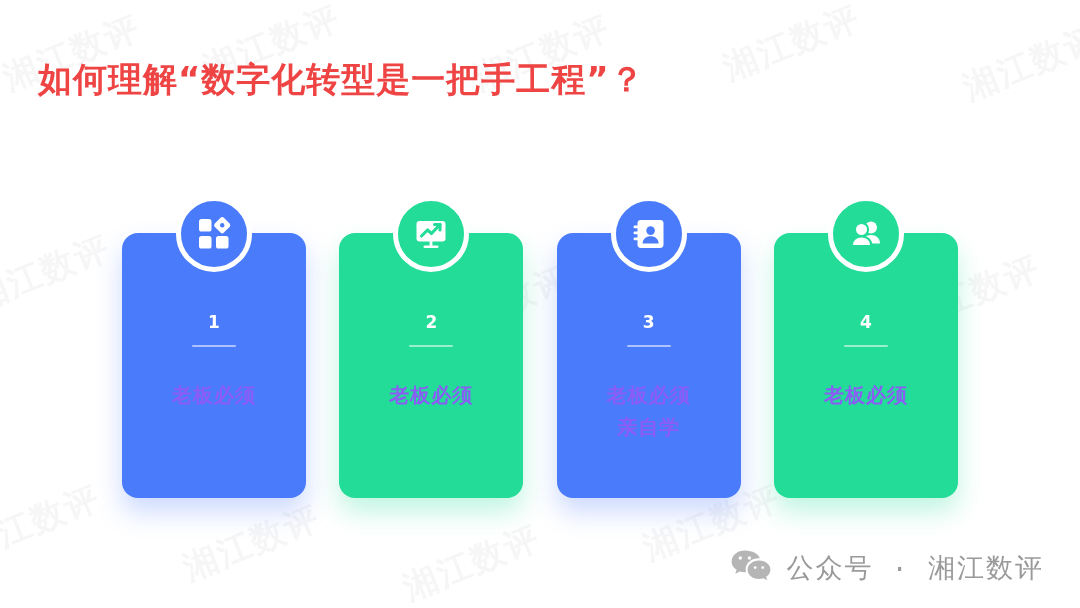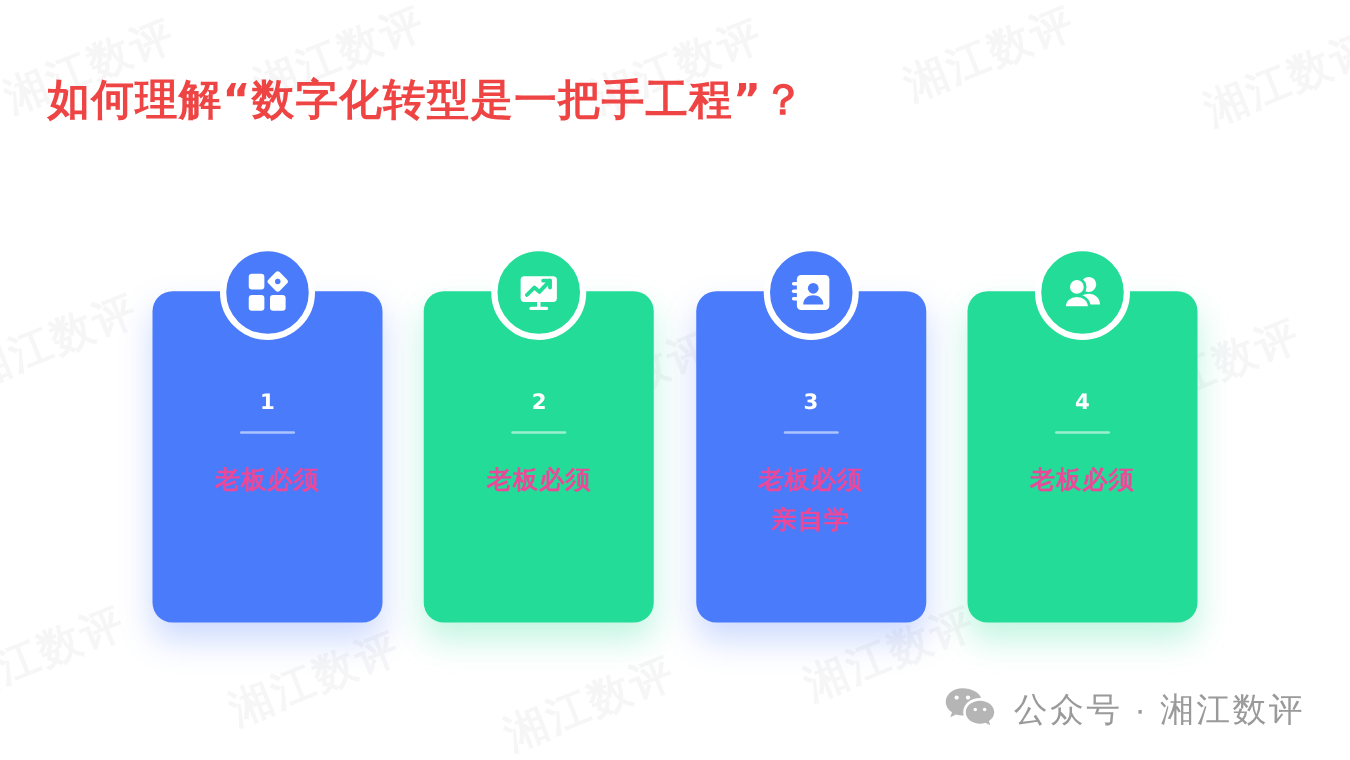--- a/index.html
+++ b/index.html
@@ -119,24 +119,24 @@
     font-family: "DejaVu Sans", "Liberation Sans", sans-serif;
   }
   .divider {
     width: 44px;
     height: 2px;
     background: rgba(255, 255, 255, 0.55);
     margin: 14px auto 0;
     border-radius: 1px;
   }
   .card-text {
-    margin-top: 20px;
+    margin-top: 32px;
     font-size: 20px;
     font-weight: 700;
-    color: #ec4899;
+    color: #8b5cf6;
     line-height: 1.62;
     letter-spacing: 1px;
     font-family: "DejaVu Sans", "Liberation Sans", sans-serif;
   }
   .card-text span { display: block; }
 
   
   .footer {
     position: absolute;
     right: 36px;
@@ -144,21 +144,21 @@
     display: flex;
     align-items: center;
     gap: 14px;
     z-index: 3;
   }
   .wechat-icon { display: block; }
   .footer-text {
     font-size: 27px;
     color: #9a9a9a;
     letter-spacing: 2px;
-    font-family: Liberation Sans, sans-serif;
+    font-family: Liberation Mono, monospace;
   }
 </style>
 </head>
 <body>
 
 <div class="slide">
 
   <div class="watermark-layer">
     <div class="wm" style="left:-30px; top:250px;">湘江数评</div>
     <div class="wm" style="left:-40px; top:500px;">湘江数评</div>

